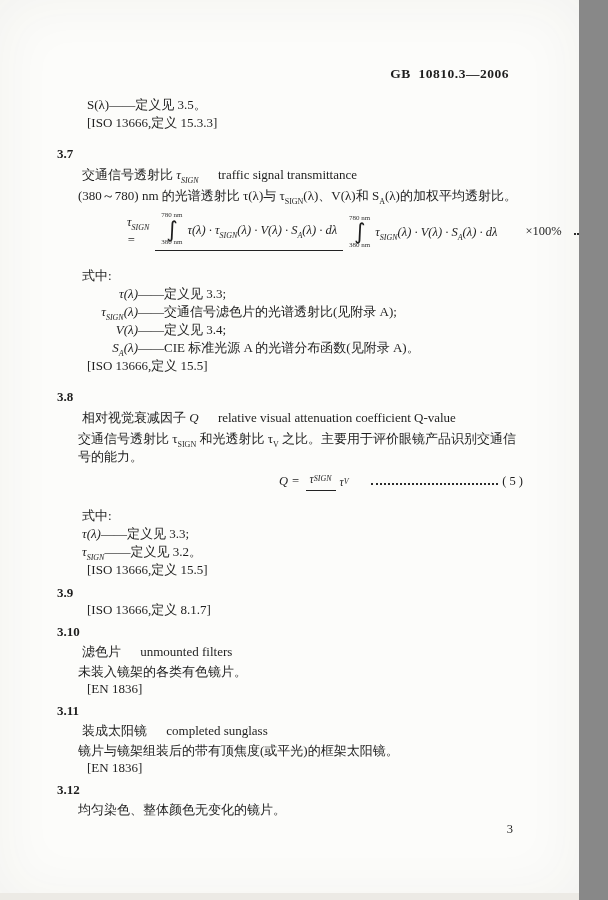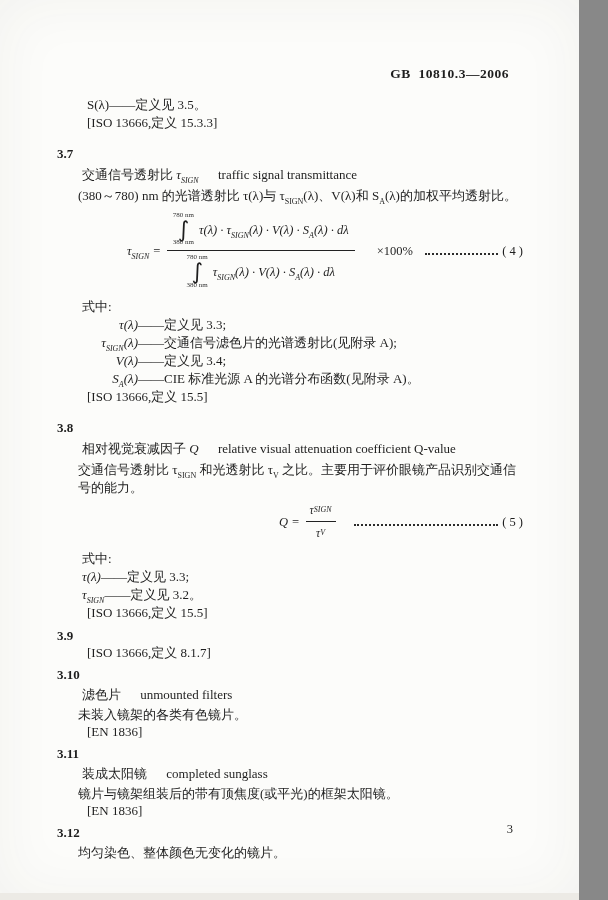--- a/index.html
+++ b/index.html
@@ -13,33 +13,33 @@
   .ind1{margin-left:30px;}
   .secnum{font-weight:700;margin-top:13px;}
   .term{margin-left:25px;margin-top:3px;font-weight:400;}
   .term .en{margin-left:16px;}
   .bodyline{margin-left:21px;margin-top:3px;}
   .sym{font-style:italic;}
   sub{font-size:8px;line-height:0;}
   
   .formula{display:flex;align-items:center;margin:6px 0 6px 70px;font-size:12.5px;}
   .formula.small{margin:4px 0 4px 222px;}
-  .frac{display:inline-flex;flex-direction:column;align-items:center;margin:0 6px;}
+  .frac{display:inline-flex;flex-direction:row;align-items:center;margin:0 6px;}
   .fnum{padding:1px 6px 3px;border-bottom:1px solid #222;display:flex;align-items:center;white-space:nowrap;}
   .fden{padding:3px 6px 1px;display:flex;align-items:center;white-space:nowrap;}
   .frac.tiny .fnum{font-size:11.5px;padding:0 4px 2px;}
   .frac.tiny .fden{font-size:11.5px;padding:2px 4px 0;}
   .intgrp{display:inline-flex;flex-direction:column;align-items:center;margin-right:5px;
           font-size:7px;line-height:1.1;color:#333;}
   .intsign{font-size:22px;line-height:.9;font-family:"DejaVu Sans",sans-serif;color:#1e1e1e;}
   .mul{white-space:nowrap;margin-left:16px;}
   .leader{flex:1;border-bottom:2px dotted #2b2b2b;margin:0 4px 0 12px;min-width:40px;transform:translateY(3px);}
   .eqno{white-space:nowrap;}
   
-  .wlabel{margin-left:25px;margin-top:8px;}
+  .wlabel{margin-left:25px;margin-top:16px;}
   .wrow{display:flex;margin-left:5px;}
   .wsym{min-width:76px;text-align:right;white-space:nowrap;}
   .wrow.left{margin-left:25px;}
   .wrow.left .wsym{min-width:0;text-align:left;}
   .ref{margin-left:30px;}
   .compact div{line-height:17px;}
   .compact .secnum{margin-top:5px;}
   .pagenum{position:absolute;top:822px;right:66px;font-size:12.5px;}
 </style>
 </head>

